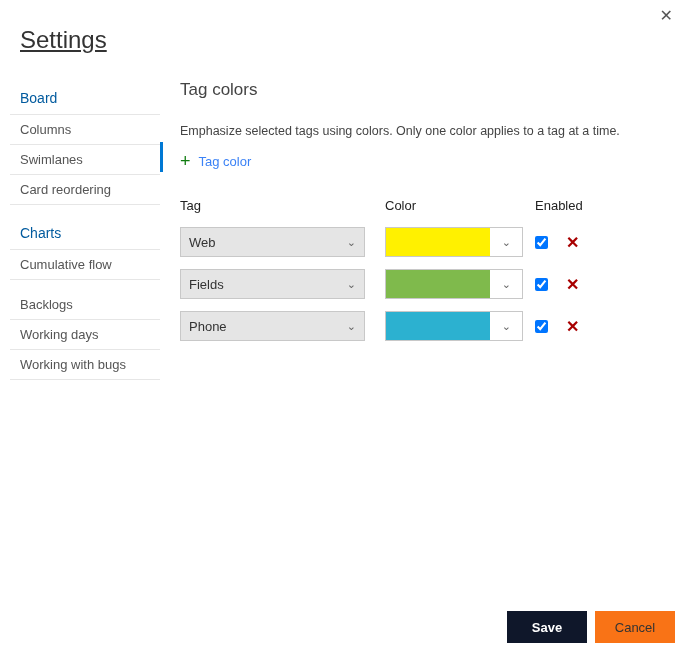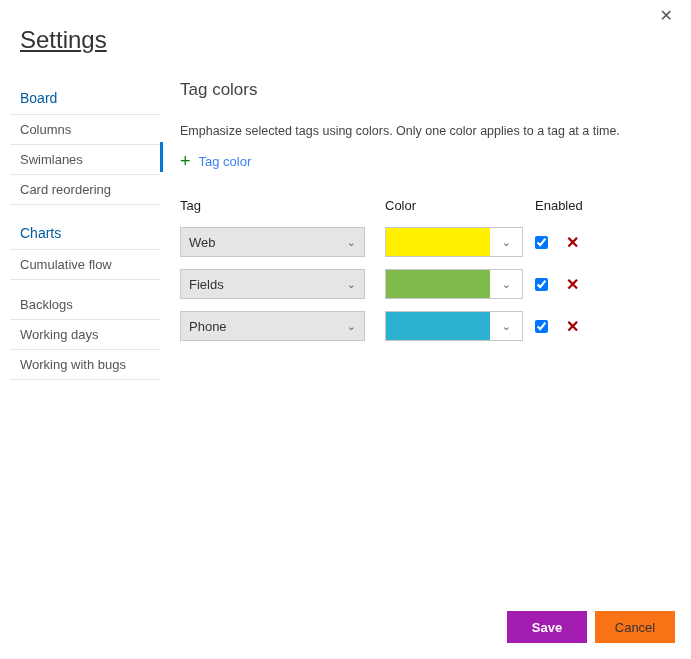--- a/index.html
+++ b/index.html
@@ -178,21 +178,21 @@
       gap: 8px;
     }
     .btn {
       min-width: 80px;
       height: 32px;
       padding: 0 18px;
       font-size: 13px;
       border: none;
       cursor: pointer;
     }
-    .btn-primary { background: #a21caf; color: #fff; font-weight: 600; }
+    .btn-primary { background: #0f172a; color: #fff; font-weight: 600; }
     .btn-default { background: #f97316; color: #333; }
   </style>
 </head>
 <body>
 
 <button class="close-btn">
   <span>✕</span>
 </button>
 
 <div class="page-title">Settings</div>

